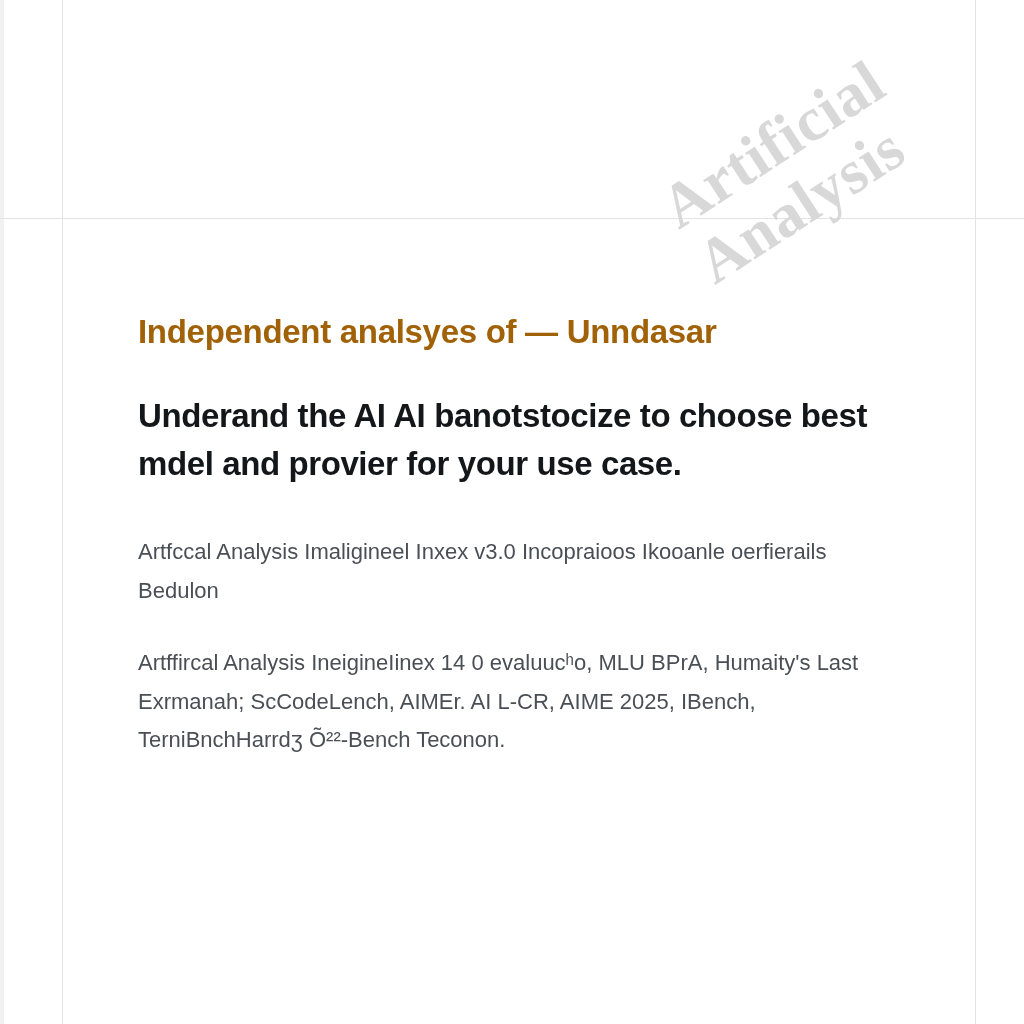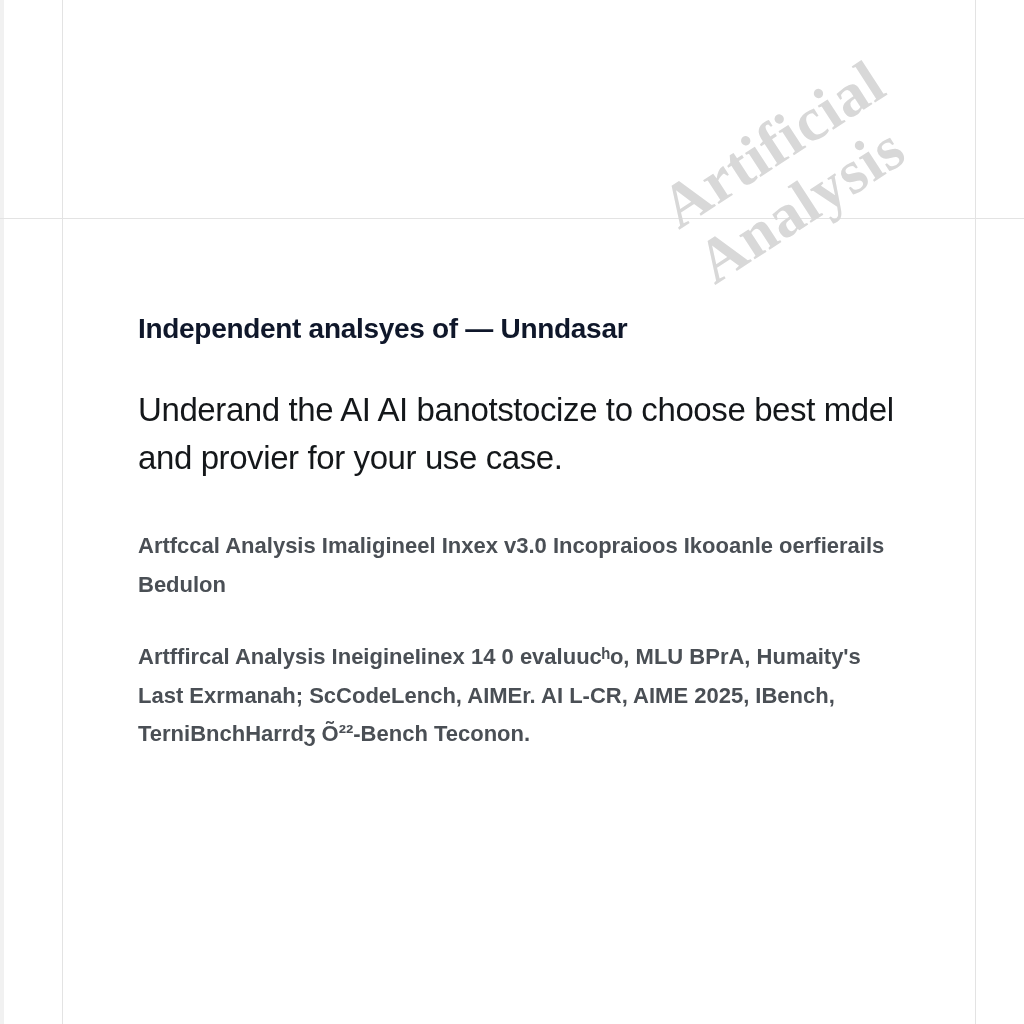--- a/index.html
+++ b/index.html
@@ -46,42 +46,42 @@
   .watermark .wm2 { display: block; margin-top: 4px; }
 
   
   .content {
     position: absolute;
     left: 138px;
     top: 312px;
     width: 770px;
   }
   .headline-small {
-    font-size: 28px;
+    font-size: 33px;
     font-weight: 700;
-    color: #0f172a;
+    color: #a16207;
     letter-spacing: -0.3px;
     margin: 0 0 40px 0;
     line-height: 1.2;
   }
   .headline-main {
     font-size: 33px;
-    font-weight: 400;
+    font-weight: 700;
     color: #14171a;
     letter-spacing: -0.4px;
     line-height: 1.48;
     margin: 0 0 44px 0;
     max-width: 760px;
   }
   .para {
     font-size: 22px;
     color: #4a4f55;
     line-height: 1.75;
     margin: 12px 0 34px 0;
-    font-weight: 700;
+    font-weight: 400;
     max-width: 750px;
   }
   .para.last { margin-bottom: 0; }
 </style>
 </head>
 <body>
 
 <div id="page">
 
   <div class="guide guide-edge-left"></div>

